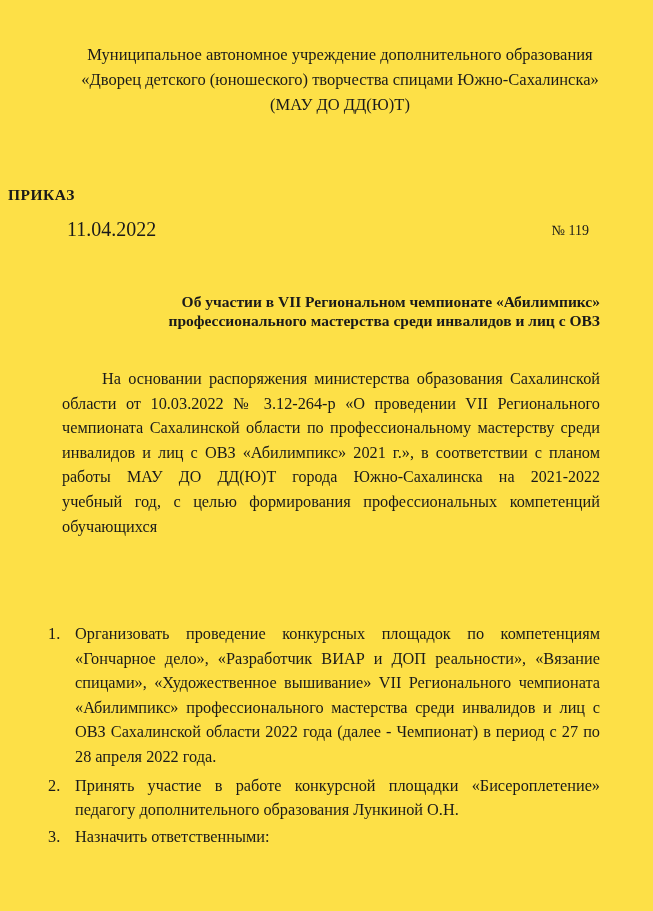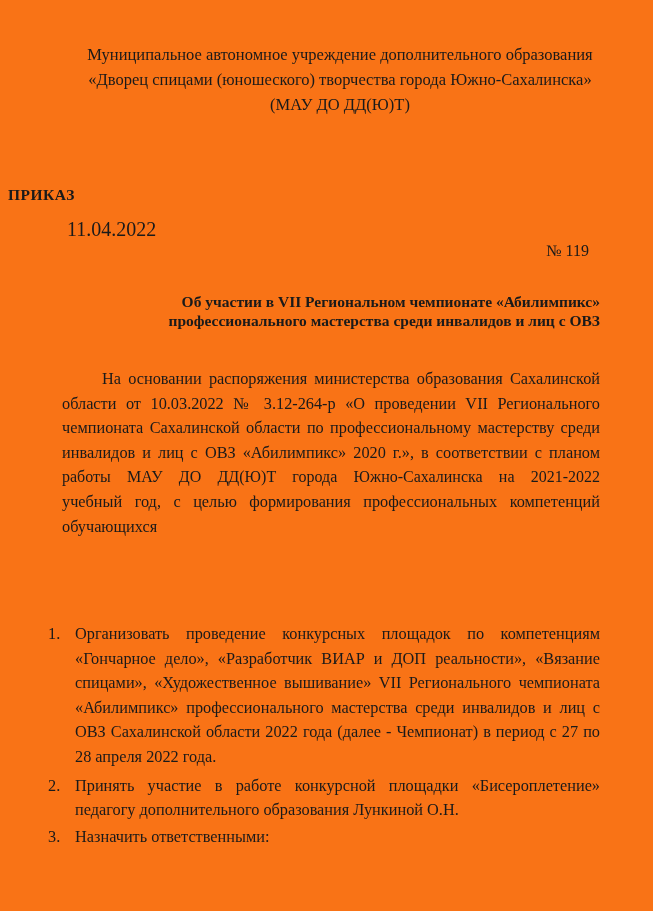--- a/index.html
+++ b/index.html
@@ -13,21 +13,21 @@
       position: relative;
       overflow: hidden;
       font-family: "Liberation Serif", "DejaVu Serif", serif;
       color: #1a1a1a;
     }
     .page {
       position: absolute;
       left: 0; top: 0;
       width: 653px;
       height: 911px;
-      background: #f97316;
+      background: #fde047;
     }
     .header {
       position: absolute;
       left: 40px;
       width: 600px;
       text-align: center;
       font-size: 16.5px;
       line-height: 25px;
       top: 42px;
     }
@@ -46,22 +46,22 @@
     }
     .doc-date {
       position: absolute;
       left: 67px;
       top: 218px;
       font-size: 20px;
     }
     .doc-number {
       position: absolute;
       right: 64px;
-      top: 242px;
-      font-size: 16px;
+      top: 223px;
+      font-size: 14px;
       font-family: Liberation Serif, serif;
     }
     .doc-subject {
       position: absolute;
       left: 80px;
       width: 520px;
       top: 292px;
       text-align: right;
       font-weight: bold;
       font-size: 15.5px;
@@ -122,39 +122,39 @@
     .item.i3 { margin-top: 2px; }
     .item.i2 .line:first-child { }
   </style>
 </head>
 <body>
 
 <div class="page">
 
   <div class="header">
     <div>Муниципальное автономное учреждение дополнительного образования</div>
-    <div>«Дворец спицами (юношеского) творчества города Южно-Сахалинска»</div>
+    <div>«Дворец детского (юношеского) творчества спицами Южно-Сахалинска»</div>
     <div>(МАУ ДО ДД(Ю)Т)</div>
   </div>
 
   <div class="doc-type">ПРИКАЗ</div>
 
   <div class="doc-date">11.04.2022</div>
   <div class="doc-number">№ 119</div>
 
   <div class="doc-subject">
     <div>Об участии в VII Региональном чемпионате «Абилимпикс»</div>
     <div>профессионального мастерства среди инвалидов и лиц с ОВЗ</div>
   </div>
 
   <div class="preamble">
     <span class="line first">На основании распоряжения министерства образования Сахалинской</span>
     <span class="line">области от 10.03.2022 № 3.12-264-р «О проведении VII Регионального</span>
     <span class="line">чемпионата Сахалинской области по профессиональному мастерству среди</span>
-    <span class="line">инвалидов и лиц с ОВЗ «Абилимпикс» 2020 г.», в соответствии с планом</span>
+    <span class="line">инвалидов и лиц с ОВЗ «Абилимпикс» 2021 г.», в соответствии с планом</span>
     <span class="line big">работы МАУ ДО ДД(Ю)Т города Южно-Сахалинска на 2021-2022</span>
     <span class="line">учебный год, с целью формирования профессиональных компетенций</span>
     <span class="line last">обучающихся</span>
   </div>
 
 
   <div class="items">
     <div class="item i1">
       <span class="num">1.</span>
       <span class="line">Организовать проведение конкурсных площадок по компетенциям</span>

